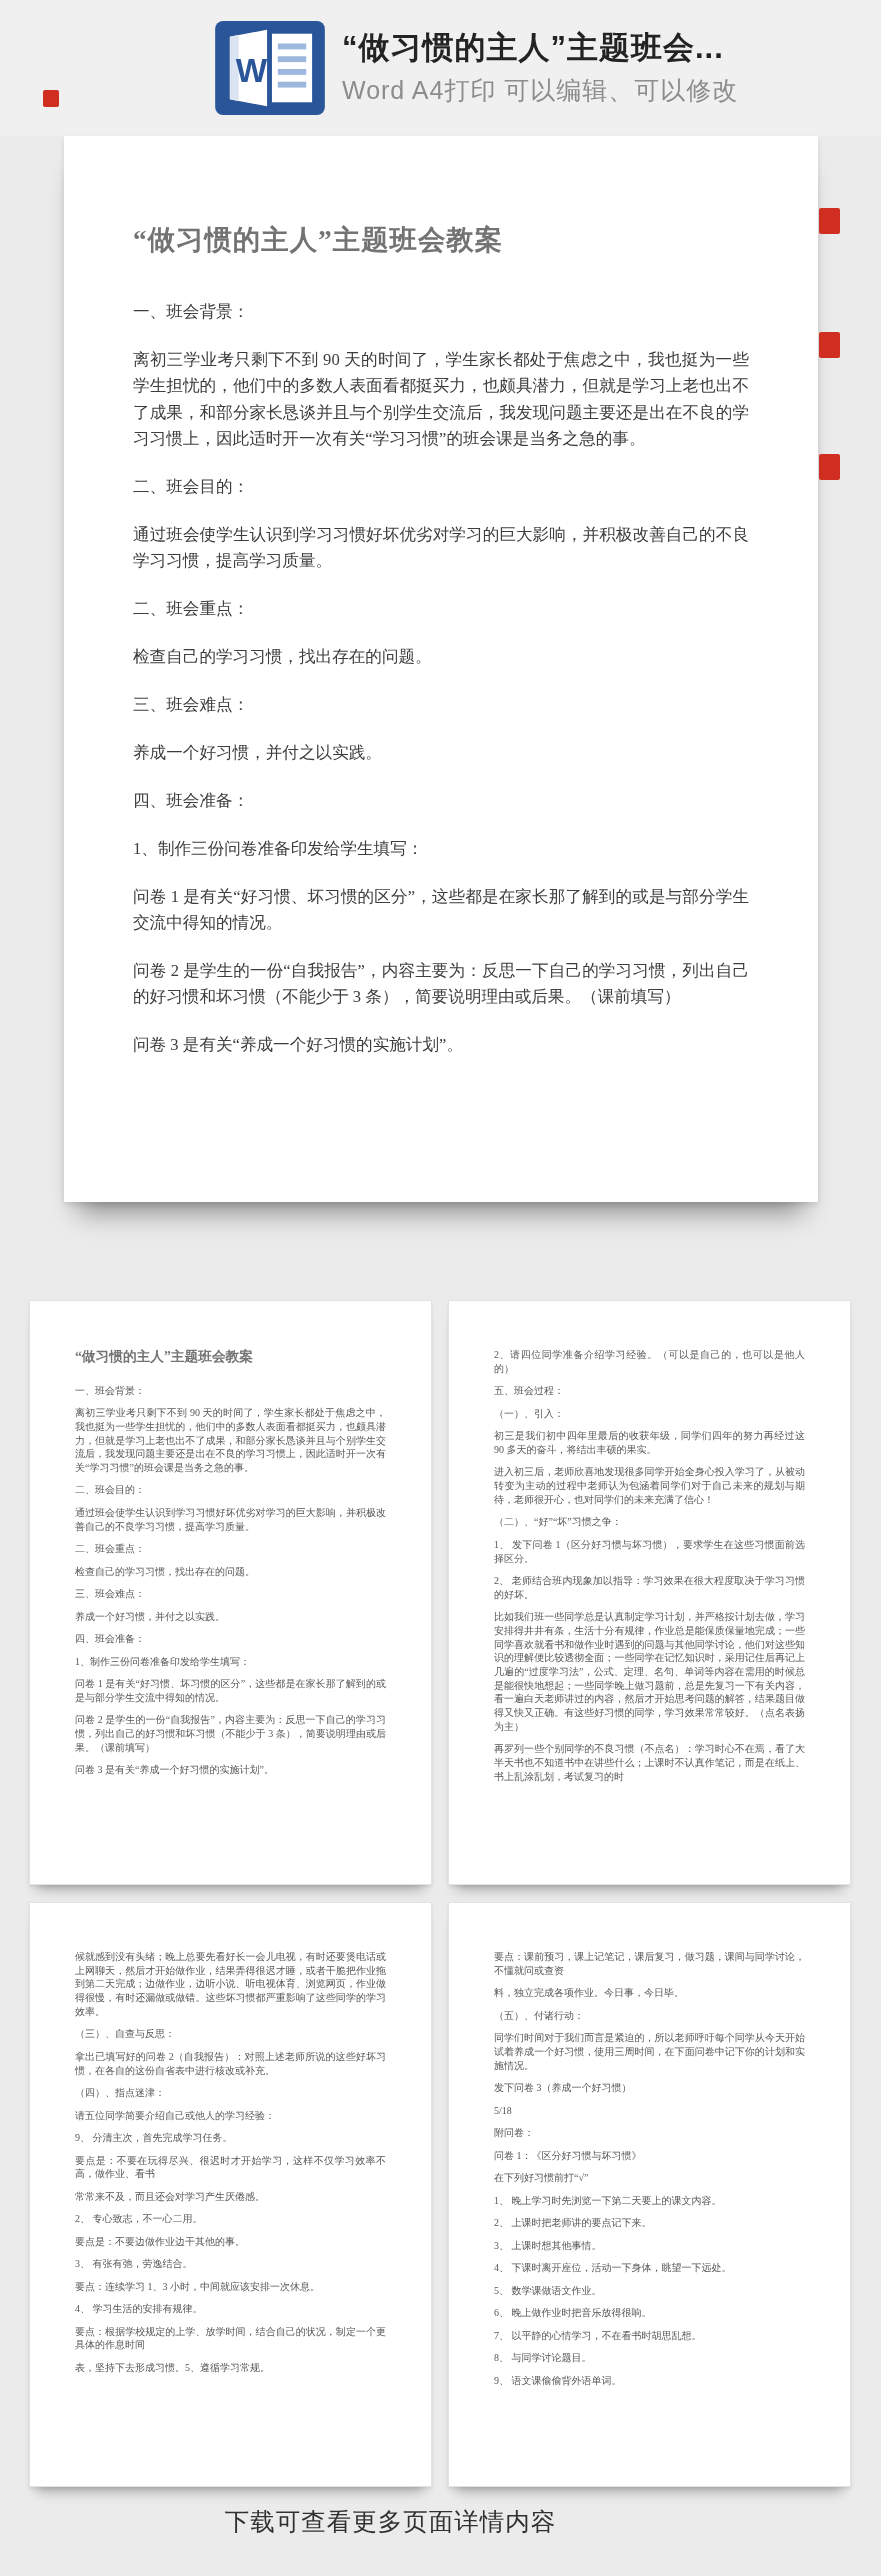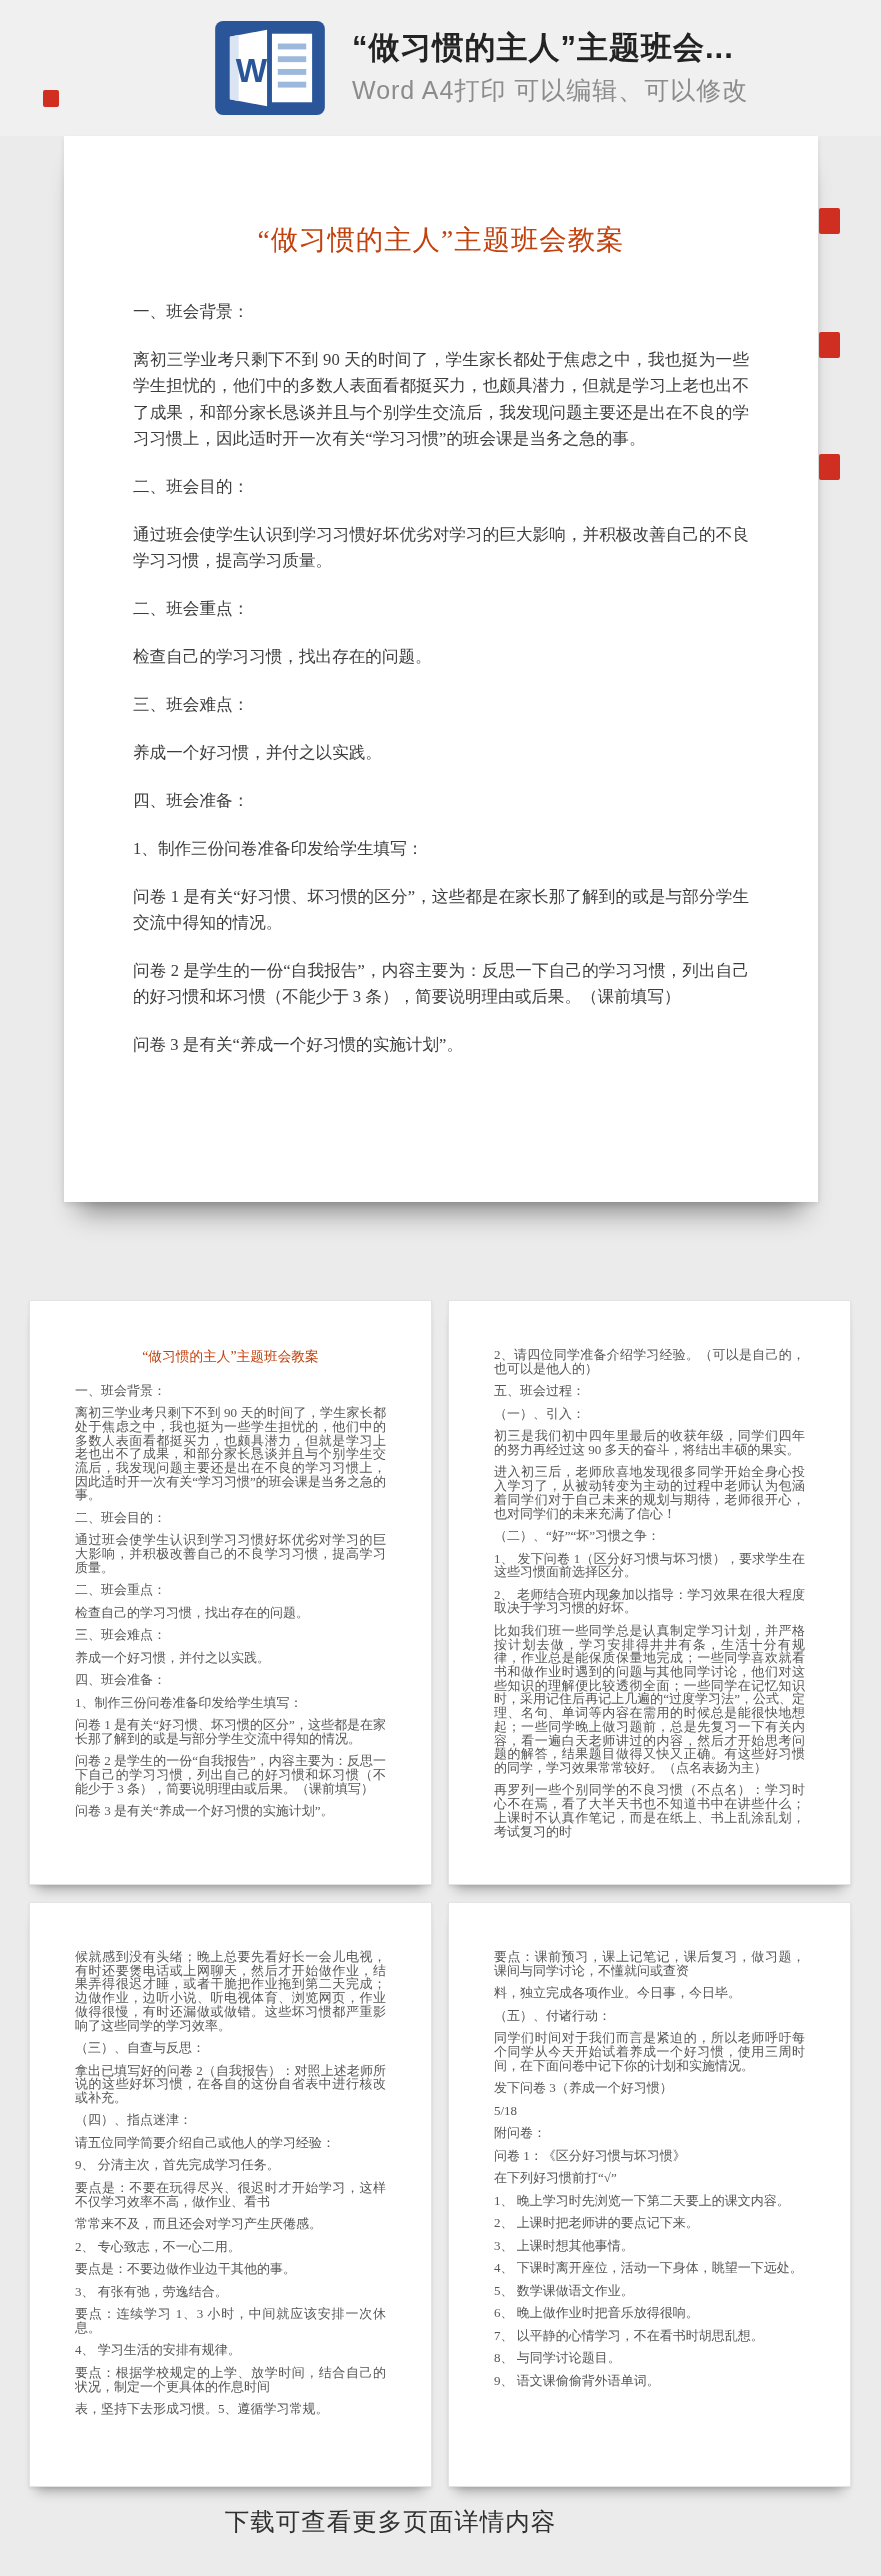--- a/index.html
+++ b/index.html
@@ -11,54 +11,54 @@
     font-family:"Liberation Sans","DejaVu Sans",sans-serif;
   }
   
   .hdr{
     position:absolute;left:0;top:0;width:881px;height:136px;
     display:flex;align-items:center;
     padding-left:215px;box-sizing:border-box;
     background:#f0f0f0;
   }
   .word-icon{display:block;width:110px;height:94px;flex:0 0 auto;}
-  .hdr-text{margin-left:27px;display:flex;flex-direction:column;}
+  .hdr-text{margin-left:17px;display:flex;flex-direction:column;}
   .hdr-title{
     font-size:31px;font-weight:bold;color:#232323;line-height:37px;
     letter-spacing:1px;white-space:nowrap;
   }
   .hdr-sub{
     font-size:25px;color:#8c8c8c;margin-top:8.8px;letter-spacing:1px;white-space:nowrap;
   }
   
   .doc{
     background:#ffffff;position:absolute;box-sizing:border-box;overflow:hidden;
     font-family:"Liberation Serif","DejaVu Serif",serif;
   }
   .doc .doc-title{
-    text-align:center;font-weight:normal;color:#c2410c;
+    font-weight:bold;color:#737373;
   }
   .doc p{text-align:justify;color:#3d3d3d;}
   
   .page-main{
     left:64px;top:136px;width:754px;height:1066px;
     padding:86px 69px 0 69px;
     box-shadow:0 2.9px 5.9px rgba(0,0,0,.10), 0 23.5px 25.5px -13.7px rgba(0,0,0,.42);
   }
   .page-main .doc-title{font-size:27.4px;margin:0 0 41px 0;letter-spacing:1px;}
   .page-main p{font-size:16.6px;line-height:26.4px;margin:0 0 21.5px 0;}
   
   .thumb{
     width:403px;height:585px;
     padding:47px 45px 0 45px;
     border:1px solid #e3e3e3;
     box-shadow:0 2px 2.9px rgba(0,0,0,.08), 0 11.7px 11.7px -7.8px rgba(0,0,0,.30);
   }
   .thumb .doc-title{font-size:13.7px;margin:0 0 17.6px 0;}
-  .thumb p{font-size:13px;line-height:13.7px;margin:0 0 8.8px 0;color:#565656;}
+  .thumb p{font-size:10px;line-height:13.7px;margin:0 0 8.8px 0;color:#565656;}
   .t1{left:29px;top:1300px;}
   .t2{left:448px;top:1300px;}
   .t3{left:29px;top:1902px;}
   .t4{left:448px;top:1902px;}
   
   .marker{position:absolute;background:#cf2e20;border-radius:2px;}
   .m1{left:43px;top:90px;width:15.7px;height:16.6px;}
   .m2{left:819px;top:208px;width:20.6px;height:25.5px;}
   .m3{left:819px;top:332px;width:20.6px;height:25.5px;}
   .m4{left:819px;top:454px;width:20.6px;height:25.5px;}

